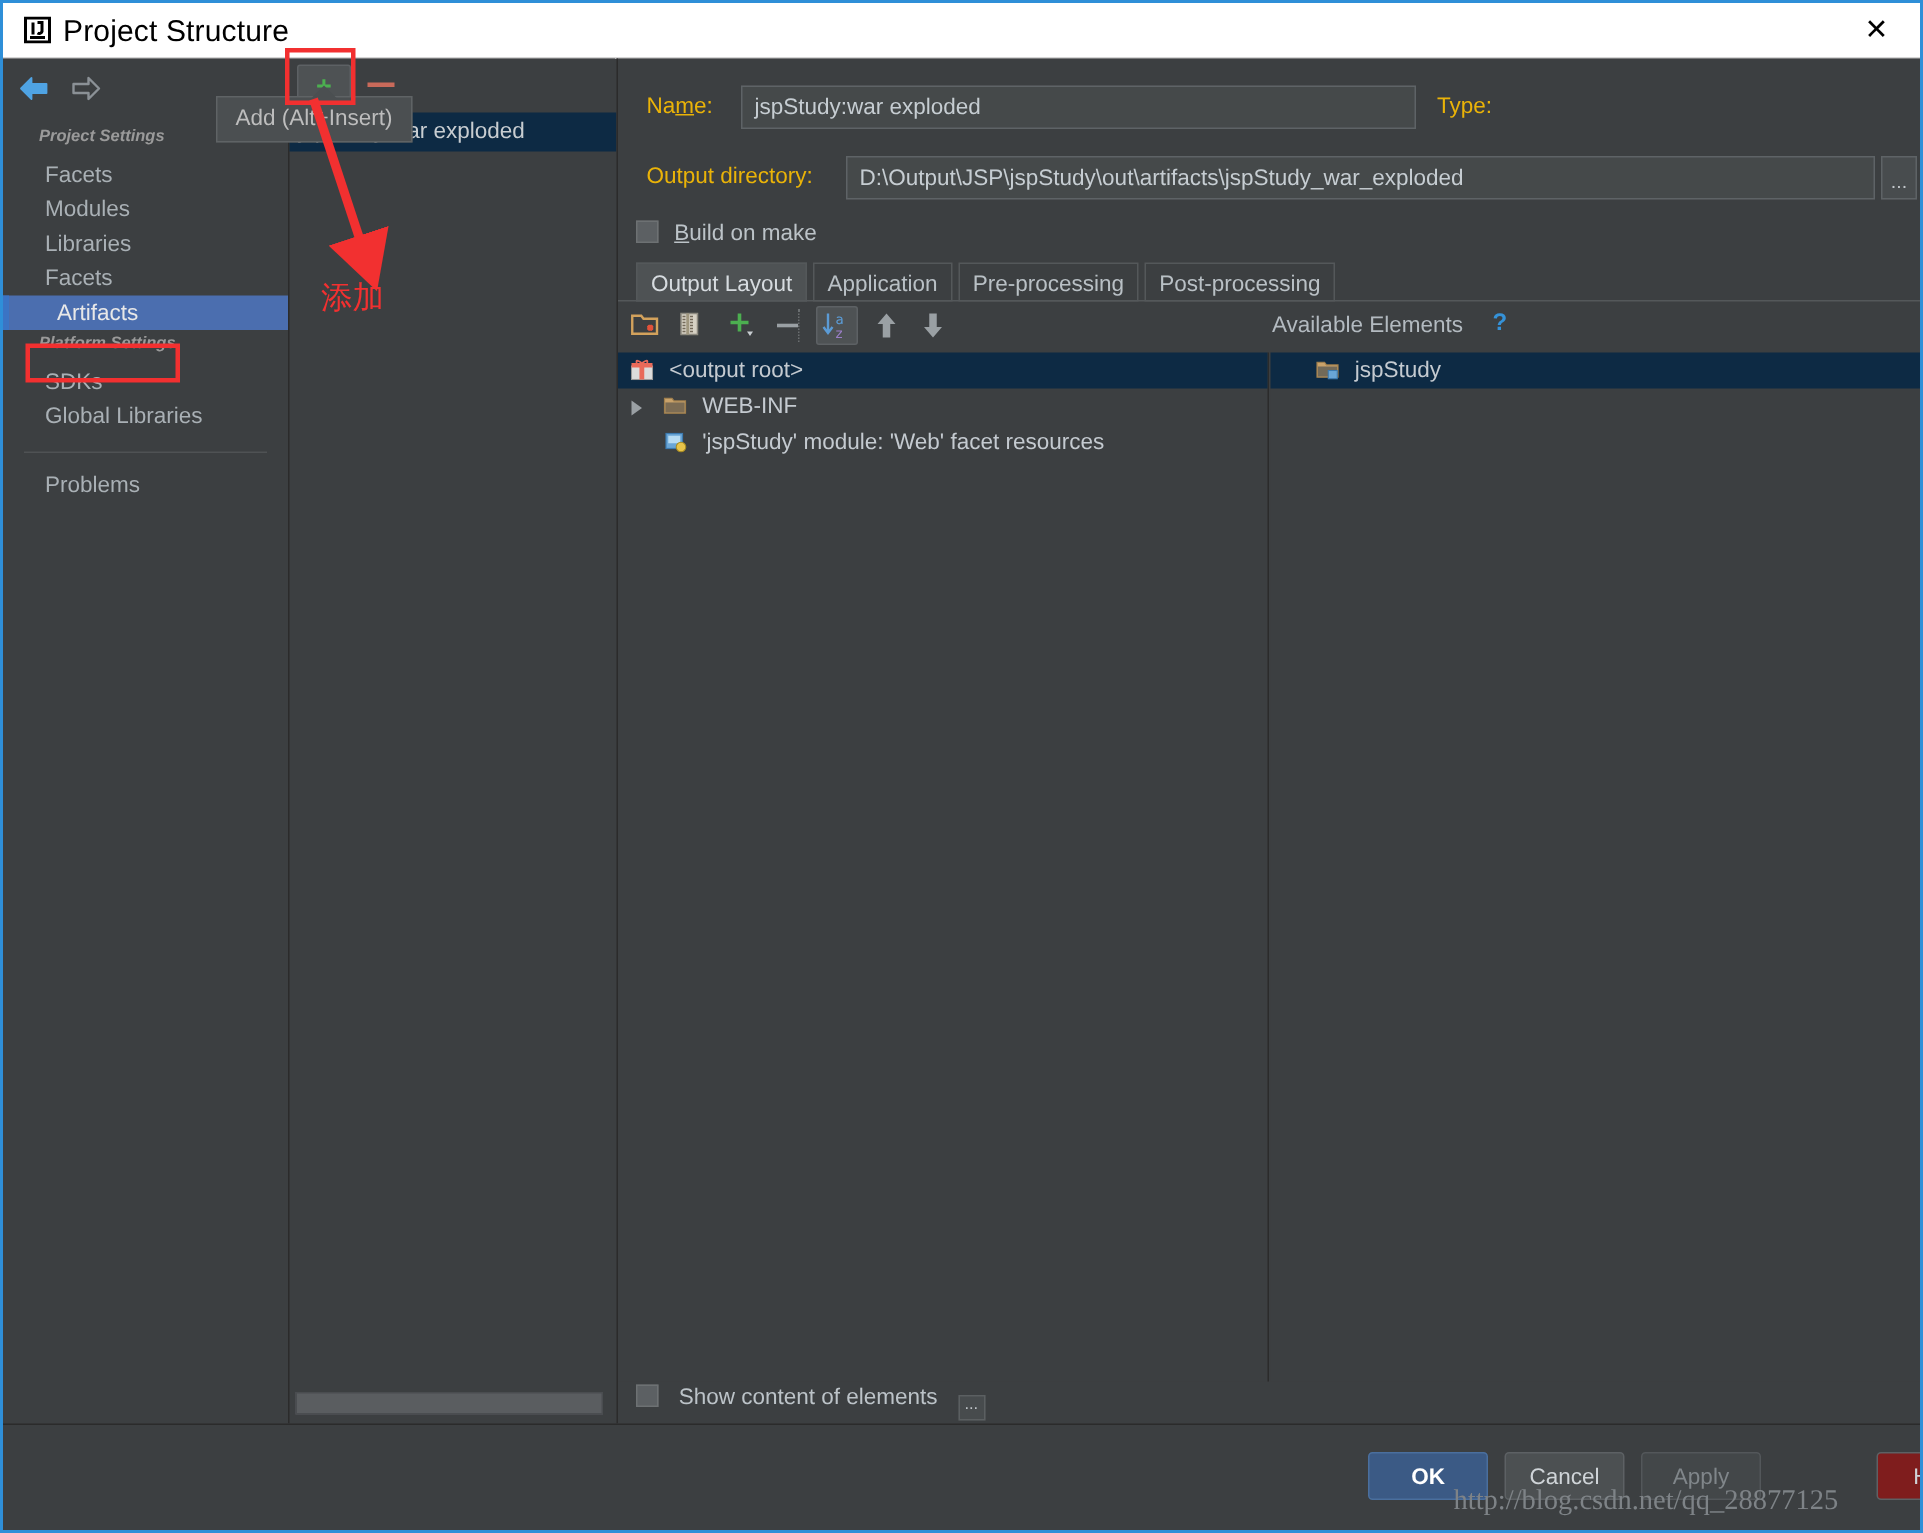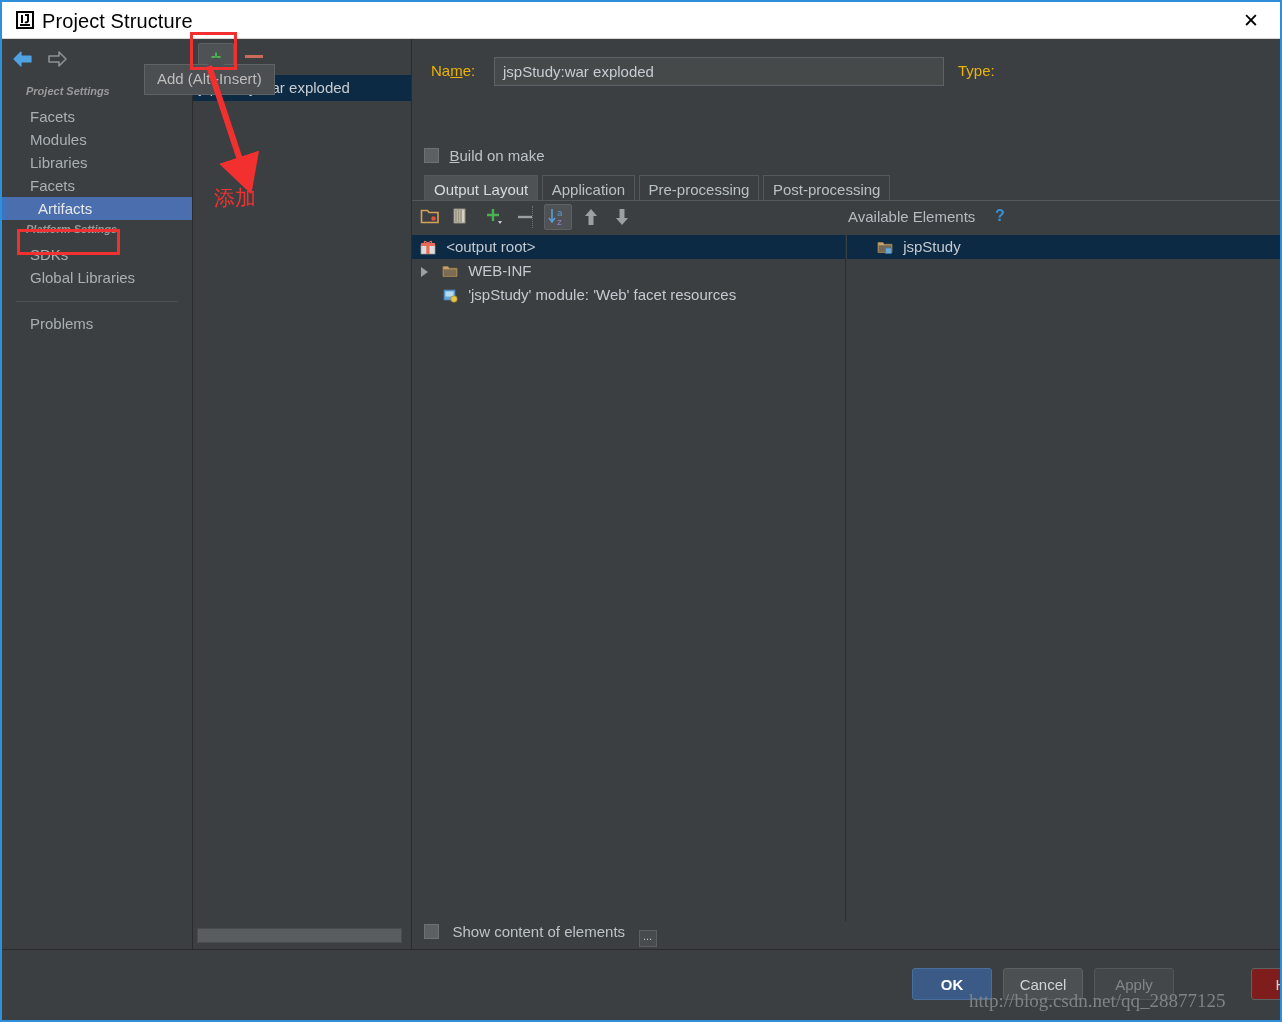--- a/index.html
+++ b/index.html
@@ -418,20 +418,25 @@
   <div id="cn-annot">添加</div>
 
   <div id="detail">
 
     <div id="name-row">
       <span id="name-label" class="lbl">Na<span class="uline">m</span>e:</span>
       <div id="name-input">jspStudy:war exploded</div>
       <span id="type-label" class="lbl">Type:</span>
     </div>
 
+    <div id="outdir-row">
+      <span id="outdir-label" class="lbl">Output directory:</span>
+      <div id="outdir-input">D:\Output\JSP\jspStudy\out\artifacts\jspStudy_war_exploded</div>
+      <div id="outdir-browse">...</div>
+    </div>
 
     <div id="buildonmake-row">
       <span class="cbox"></span>
       <span id="buildonmake-label"><span class="uline">B</span>uild on make</span>
     </div>
 
     <div id="tabs">
       <span class="tab active">Output Layout</span>
       <span class="tab">Application</span>
       <span class="tab">Pre-processing</span>

